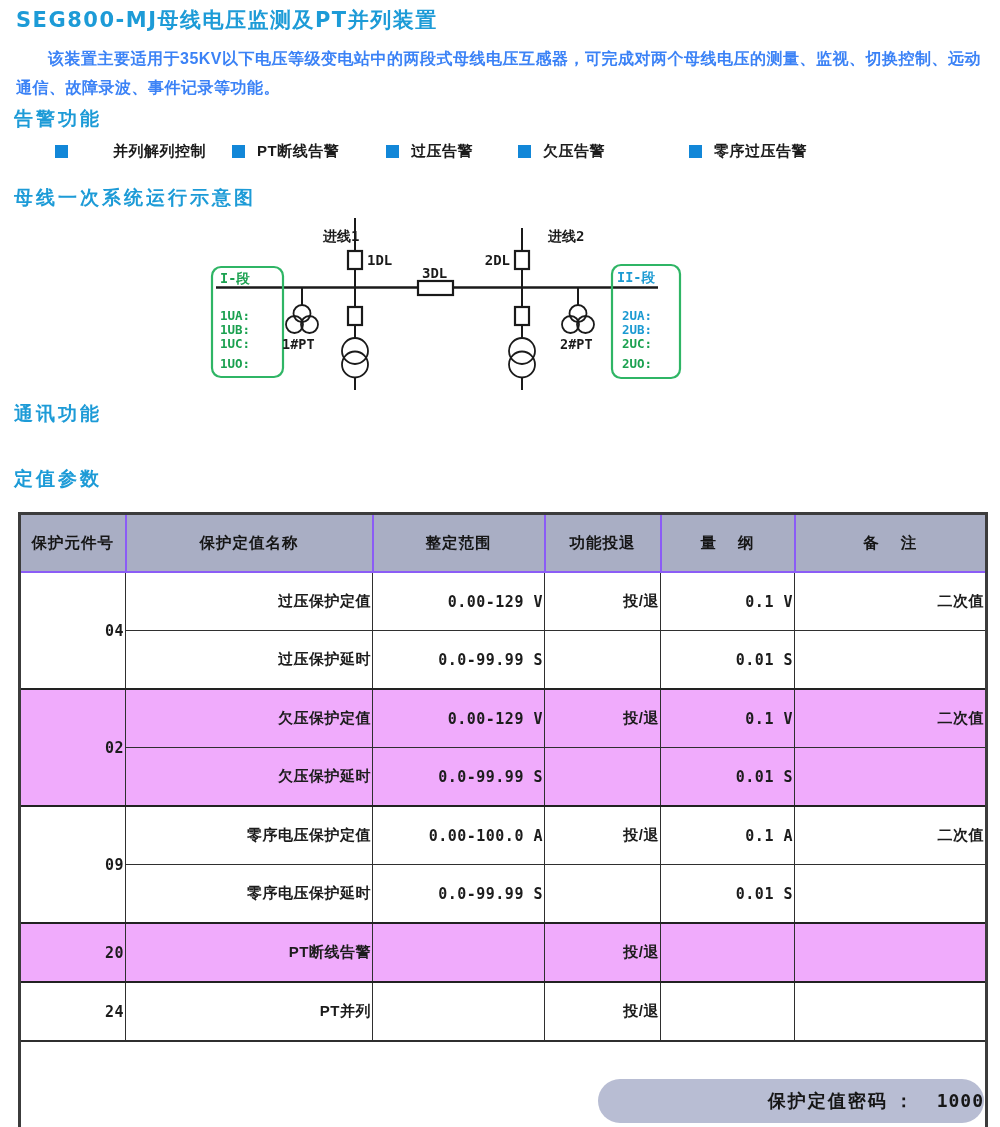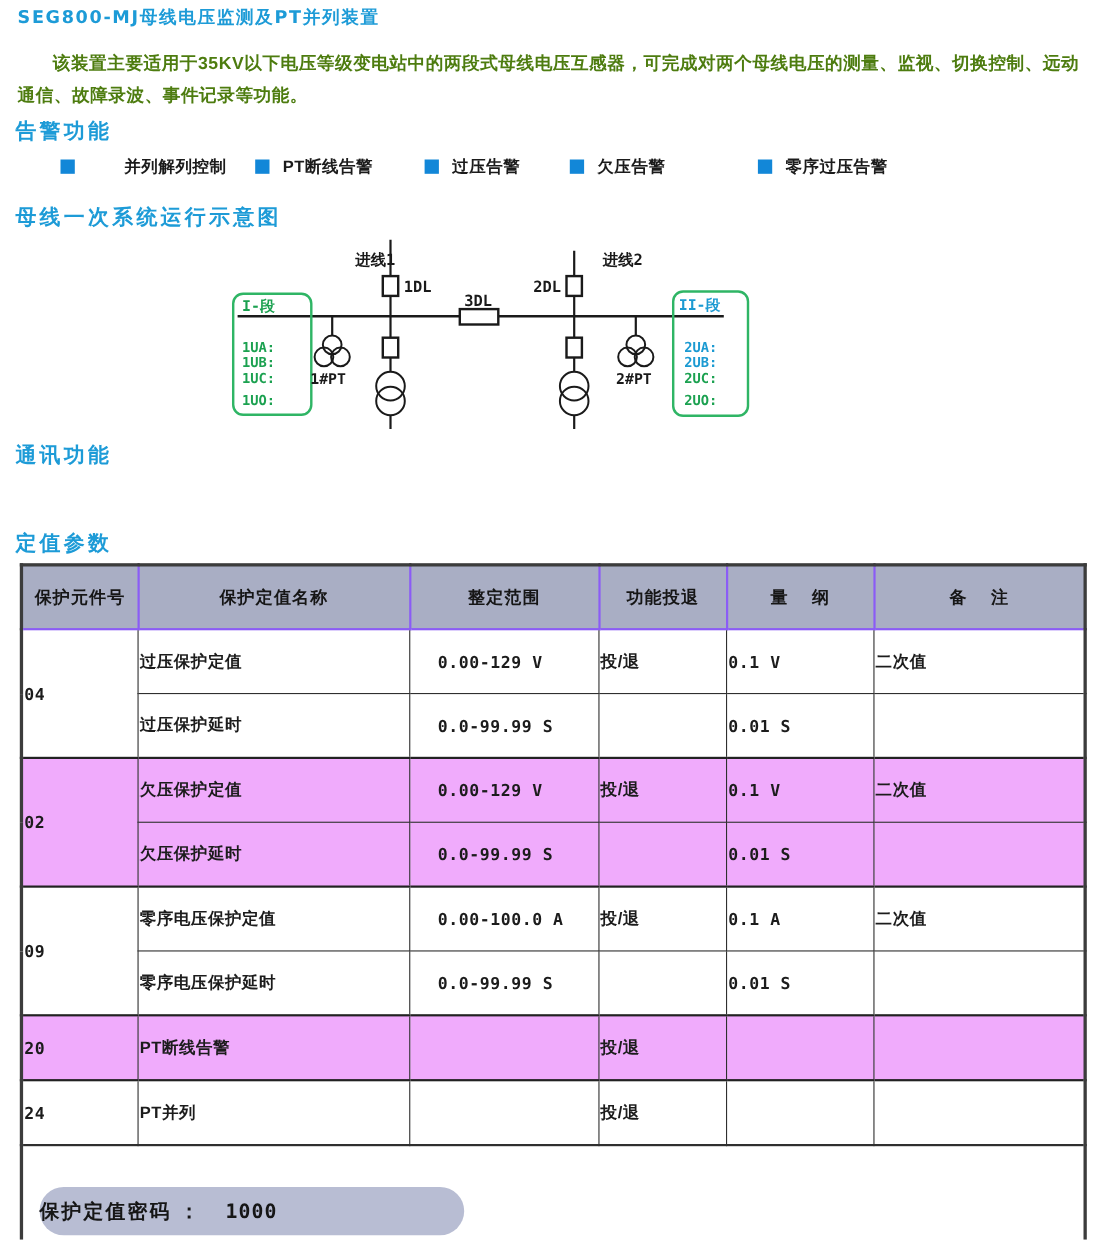--- a/index.html
+++ b/index.html
@@ -3,29 +3,29 @@
 <meta charset="utf-8">
 <style>
   html,body{margin:0;padding:0;background:#fff;}
   #page{
     position:relative;width:1000px;height:1127px;background:#ffffff;overflow:hidden;
     font-family:"Liberation Sans","DejaVu Sans",sans-serif;color:#1c1c1c;
   }
   .abs{position:absolute;}
   
   .doc-title{
-    left:16px;top:6px;font-size:16px;font-weight:700;color:#1d9bd7;
+    left:16px;top:6px;font-size:21px;font-weight:700;color:#1d9bd7;
     letter-spacing:1.5px;font-family:"DejaVu Sans","Liberation Sans",sans-serif;
   }
   .section-heading{
     font-size:19px;font-weight:700;color:#1d9bd7;letter-spacing:3px;
   }
   .intro{
     left:16px;top:44px;width:972px;font-size:16px;font-weight:600;
-    line-height:29px;letter-spacing:0.5px;text-indent:2em;color:#4d7c0f;margin:0;
+    line-height:29px;letter-spacing:0.5px;text-indent:2em;color:#3b82f6;margin:0;
   }
   
   .bullet-item{display:flex;align-items:center;gap:12px;}
   .bullet-sq{width:13px;height:13px;background:#1287d8;flex:0 0 auto;}
   .bullet-label{font-size:15px;font-weight:600;color:#1b1b1b;letter-spacing:0.5px;white-space:nowrap;}
   .bullet-item.wide{gap:20px;}
   
   #diagram-svg text{font-family:"DejaVu Sans Mono","Liberation Mono",monospace;font-weight:700;}
   .dia-black{fill:#1a1a1a;}
   .dia-green{fill:#1ba150;}
@@ -35,21 +35,21 @@
     position:absolute;left:18px;top:512px;width:967px;height:600px;
     border-collapse:collapse;table-layout:fixed;
     border:3px solid #3c3c3c;border-bottom:4px solid #575249;
   }
   table.settings th{
     background:#a9aec4;height:54px;font-size:15.5px;font-weight:600;color:#161616;
     border:2px solid #8b5cf6;white-space:pre;letter-spacing:1px;
   }
   table.settings td{
     height:55px;border:1.5px solid #2f2f2f;background:#ffffff;
-    font-size:15px;font-weight:600;text-align:left;letter-spacing:0.5px;
+    font-size:15px;font-weight:600;text-align:right;letter-spacing:0.5px;
   }
   table.settings tr.group-start td{border-top:2.5px solid #222;}
   table.settings tr.shaded td{background:#f0abfc;}
   td.c-id,td.c-range,td.c-unit{
     font-family:"DejaVu Sans Mono","Liberation Mono",monospace;font-size:14px;font-weight:700;letter-spacing:0;
   }
   td.c-range{text-align:left;padding-left:25px;}
   td.c-note{letter-spacing:1px;}
   tr.footer-row td{height:92px;border-top:2px solid #2f2f2f;background:#fff;}
   .password-pill{
@@ -147,21 +147,21 @@
     <text x="50" y="135" font-size="12.5" class="dia-green">1UC:</text>
     <text x="50" y="155" font-size="12.5" class="dia-green">1UO:</text>
     <text x="452" y="107" font-size="12.5" class="dia-blue">2UA:</text>
     <text x="452" y="121" font-size="12.5" class="dia-blue">2UB:</text>
     <text x="452" y="135" font-size="12.5" class="dia-green">2UC:</text>
     <text x="452" y="155" font-size="12.5" class="dia-green">2UO:</text>
   </svg>
 
   <div class="abs section-heading" style="left:14px;top:401px;">通讯功能</div>
 
-  <div class="abs section-heading" style="left:14px;top:481px;">定值参数</div>
+  <div class="abs section-heading" style="left:14px;top:466px;">定值参数</div>
 
   <table class="settings">
     <colgroup>
       <col style="width:106px">
         <col style="width:247px">
         <col style="width:172px">
       <col style="width:116px">
         <col style="width:134px">
         <col style="width:192px">
     </colgroup>

